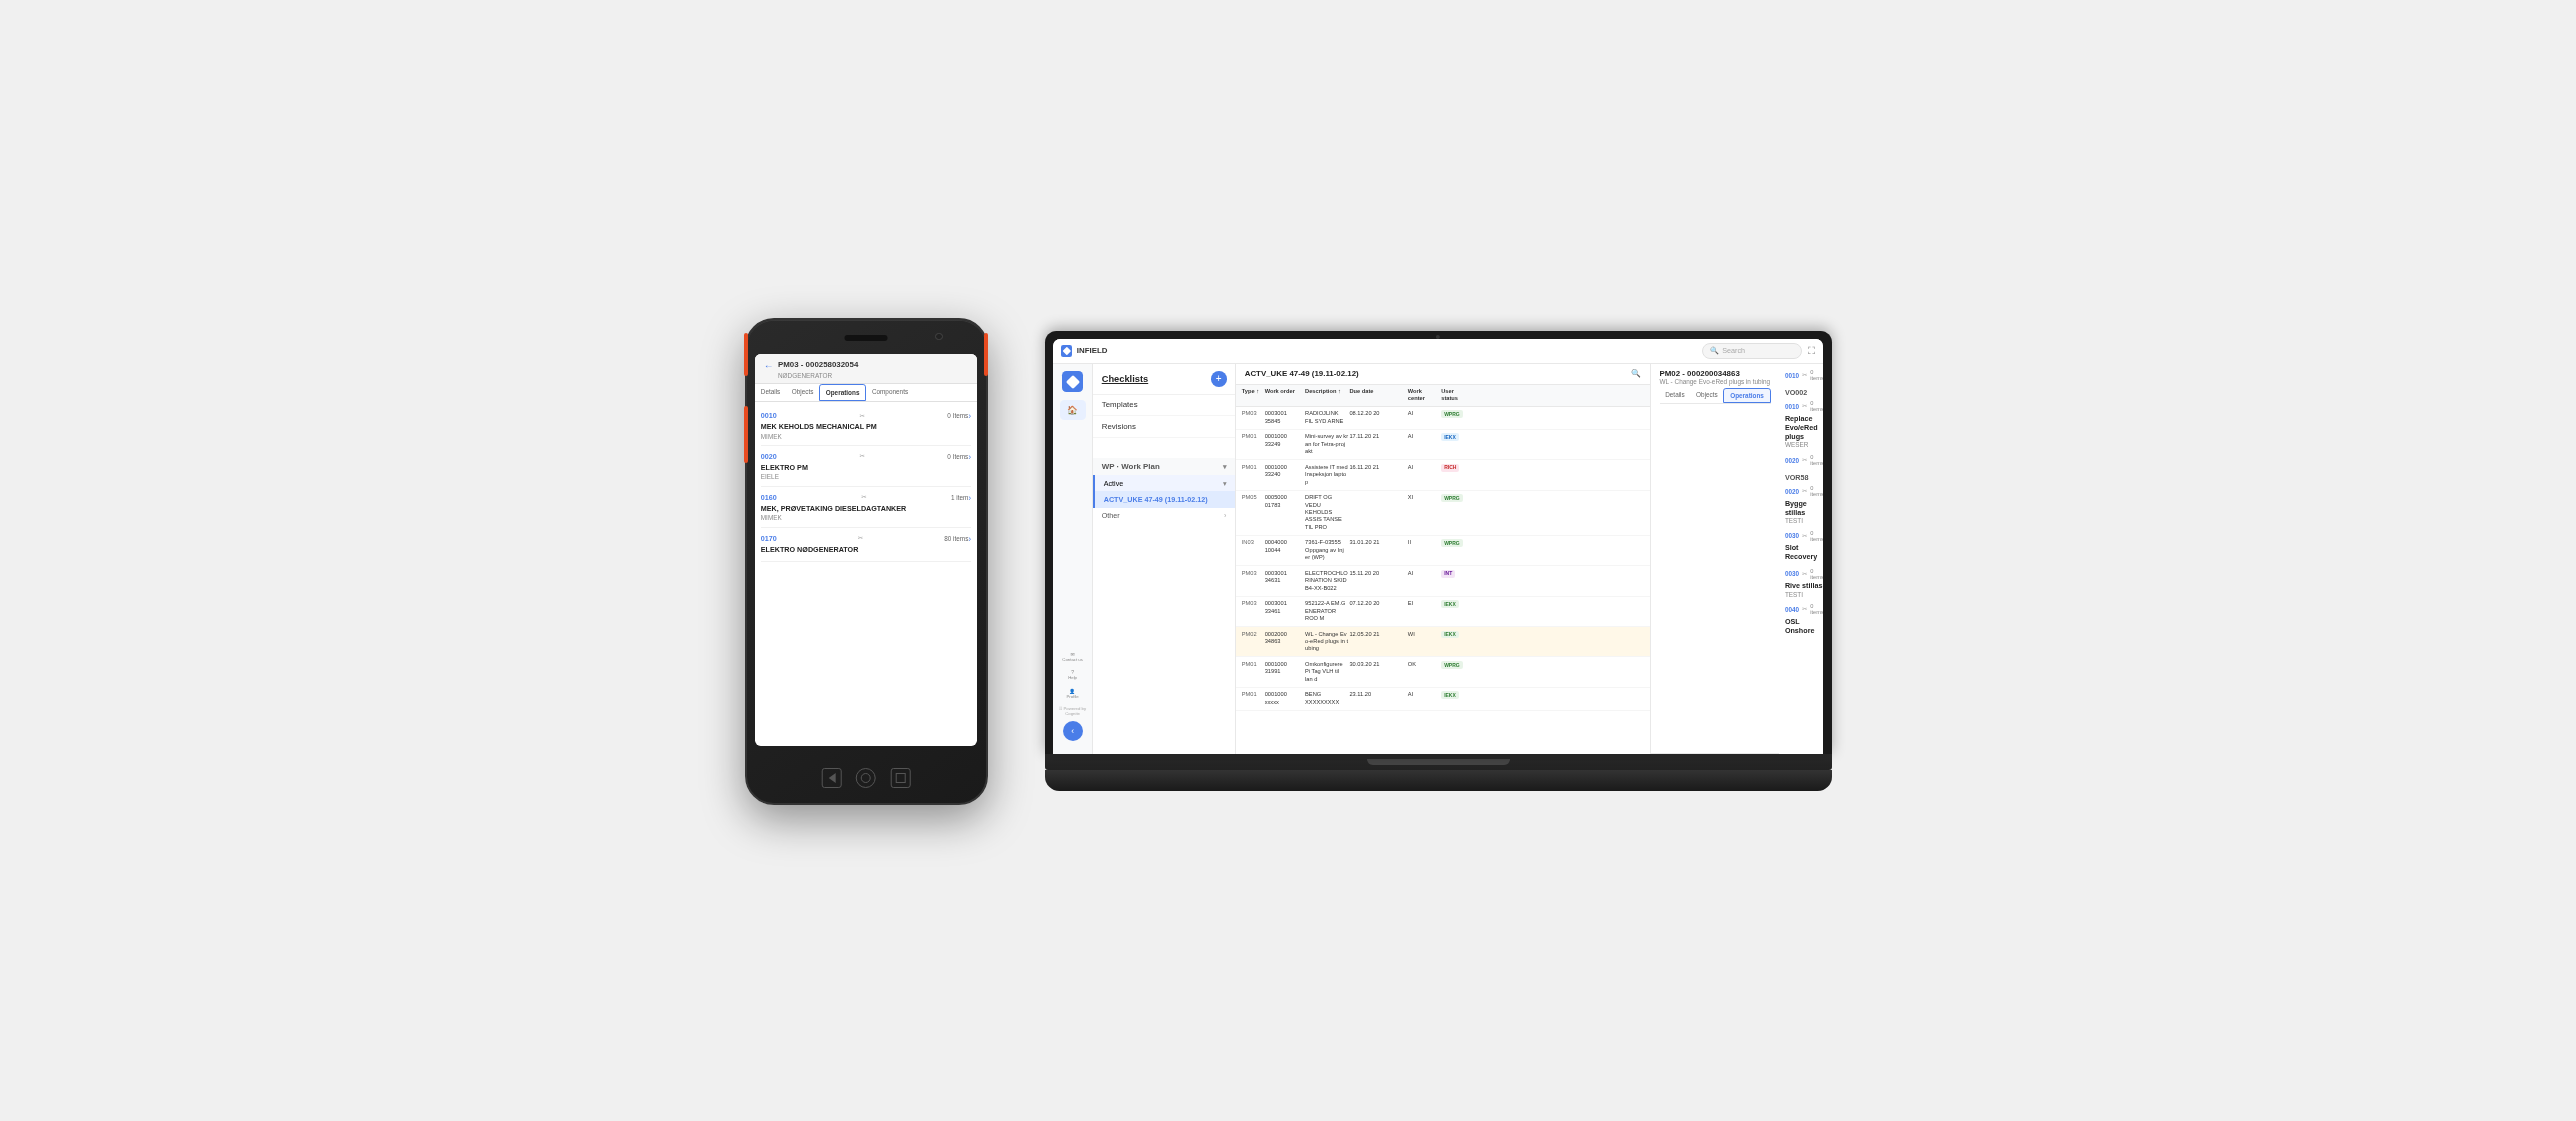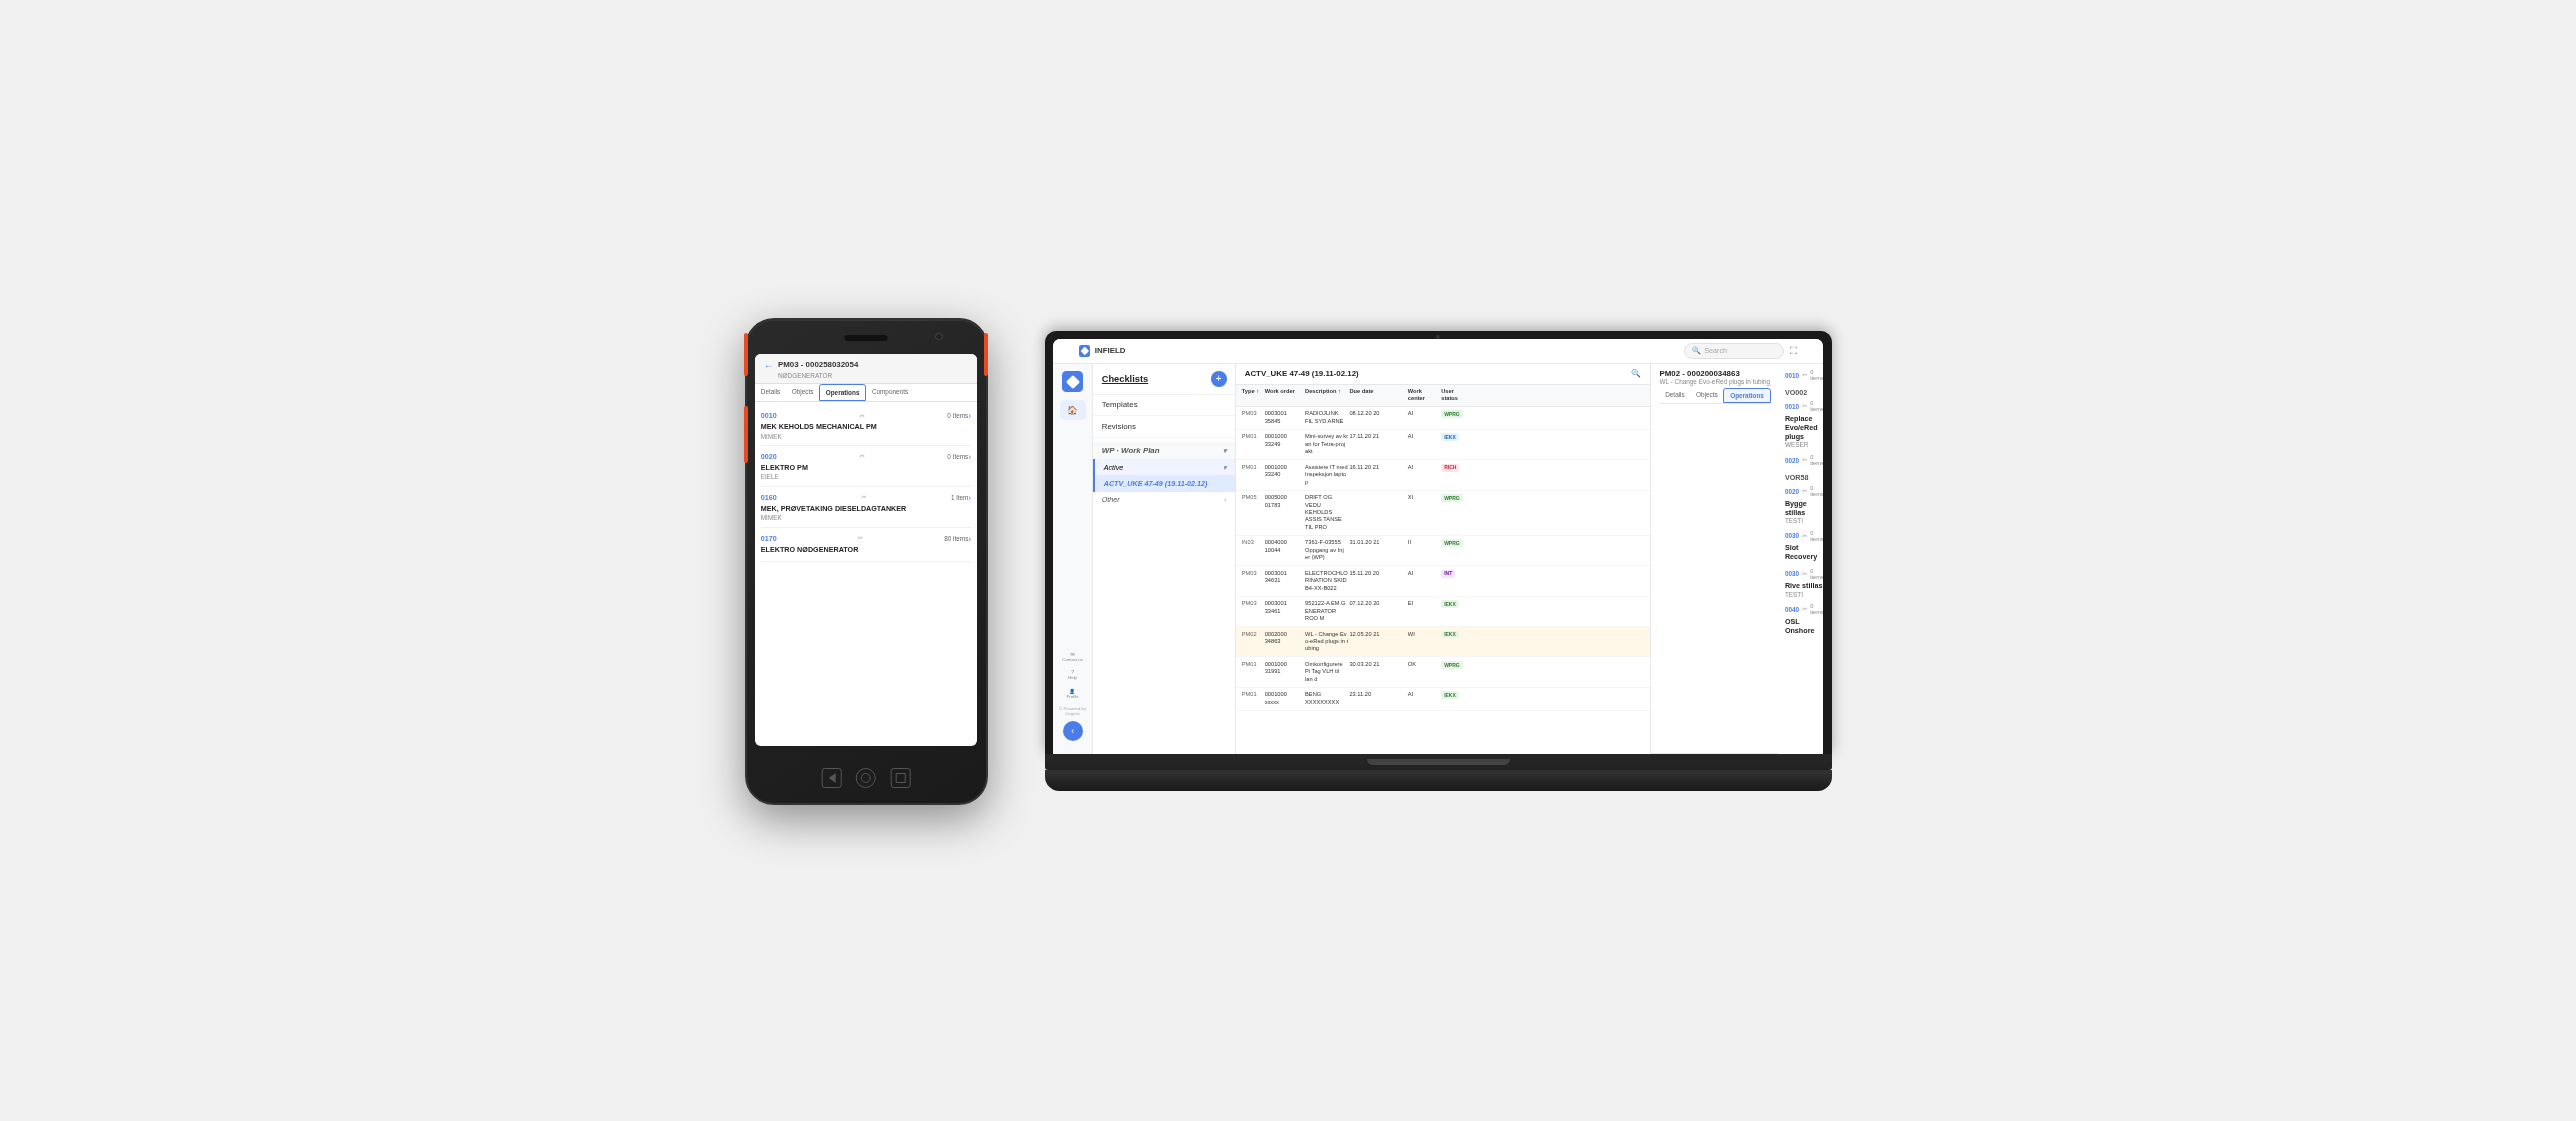--- a/index.html
+++ b/index.html
@@ -378,22 +378,21 @@
       line-height: 1;
     }
     .panel-menu-item {
       padding: 5.7px 8.6px;
       font-size: 7.9px;
       color: #333;
       cursor: pointer;
       border-bottom: 0.7px solid #f5f5f5;
     }
     .wp-section {
-      margin-top: 4px;
-      font-style: italic;
+      margin-top: 20px;
     }
     .wp-header {
       display: flex;
       align-items: center;
       justify-content: space-between;
       padding: 4.3px 8.6px;
       font-size: 7.9px;
       font-weight: 600;
       color: #555;
       background: #f8f9fa;
@@ -577,21 +576,21 @@
       align-items: center;
     }
 
     
     .app-topbar {
       height: 26px;
       background: #fff;
       border-bottom: 0.7px solid #e8e8e8;
       display: flex;
       align-items: center;
-      padding: 0 26px;
+      padding: 0 8px;
       gap: 5.7px;
     }
     .topbar-logo {
       display: flex;
       align-items: center;
       gap: 4.3px;
       font-size: 7.9px;
       font-weight: 700;
       color: #333;
     }

